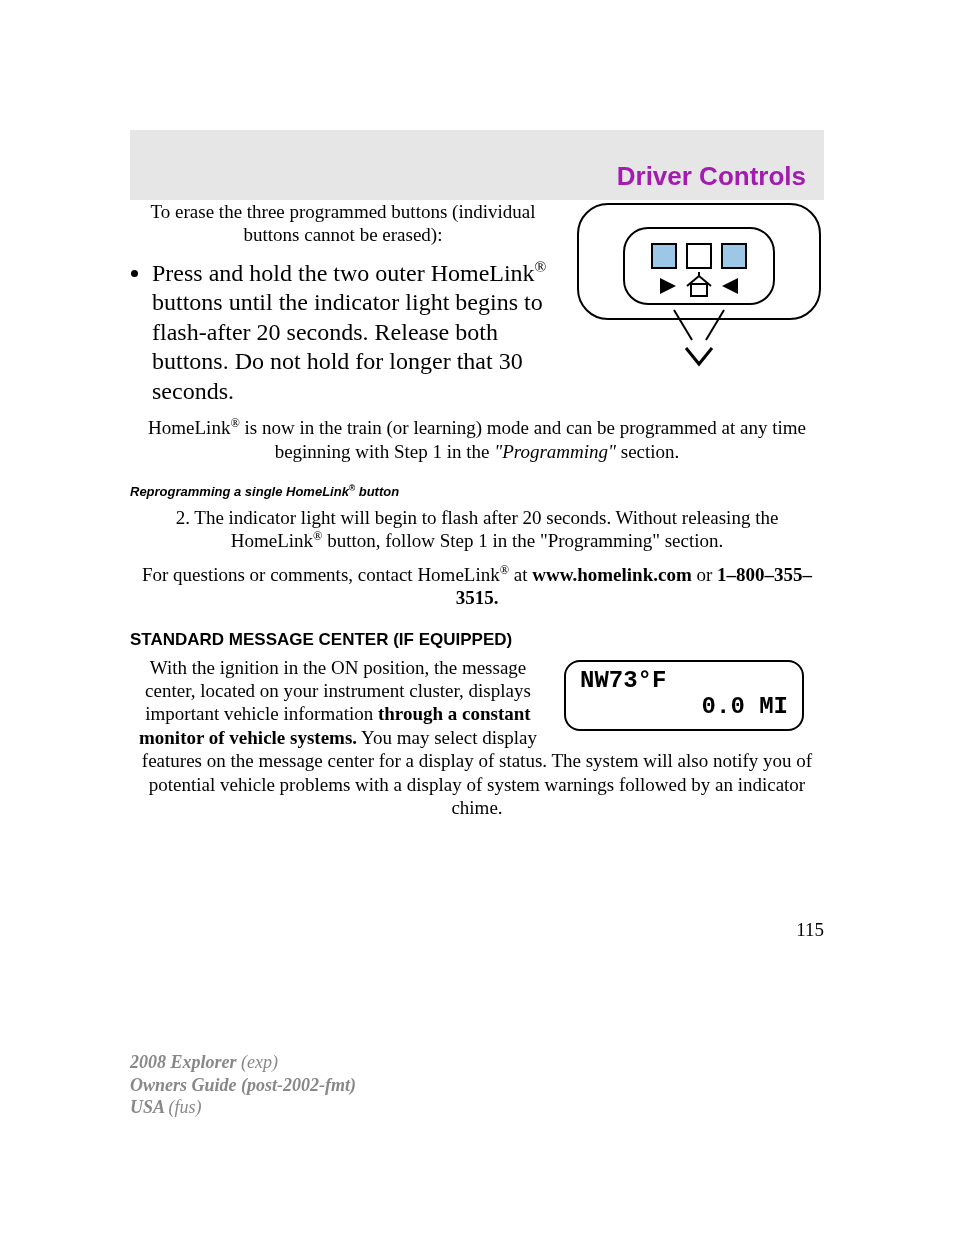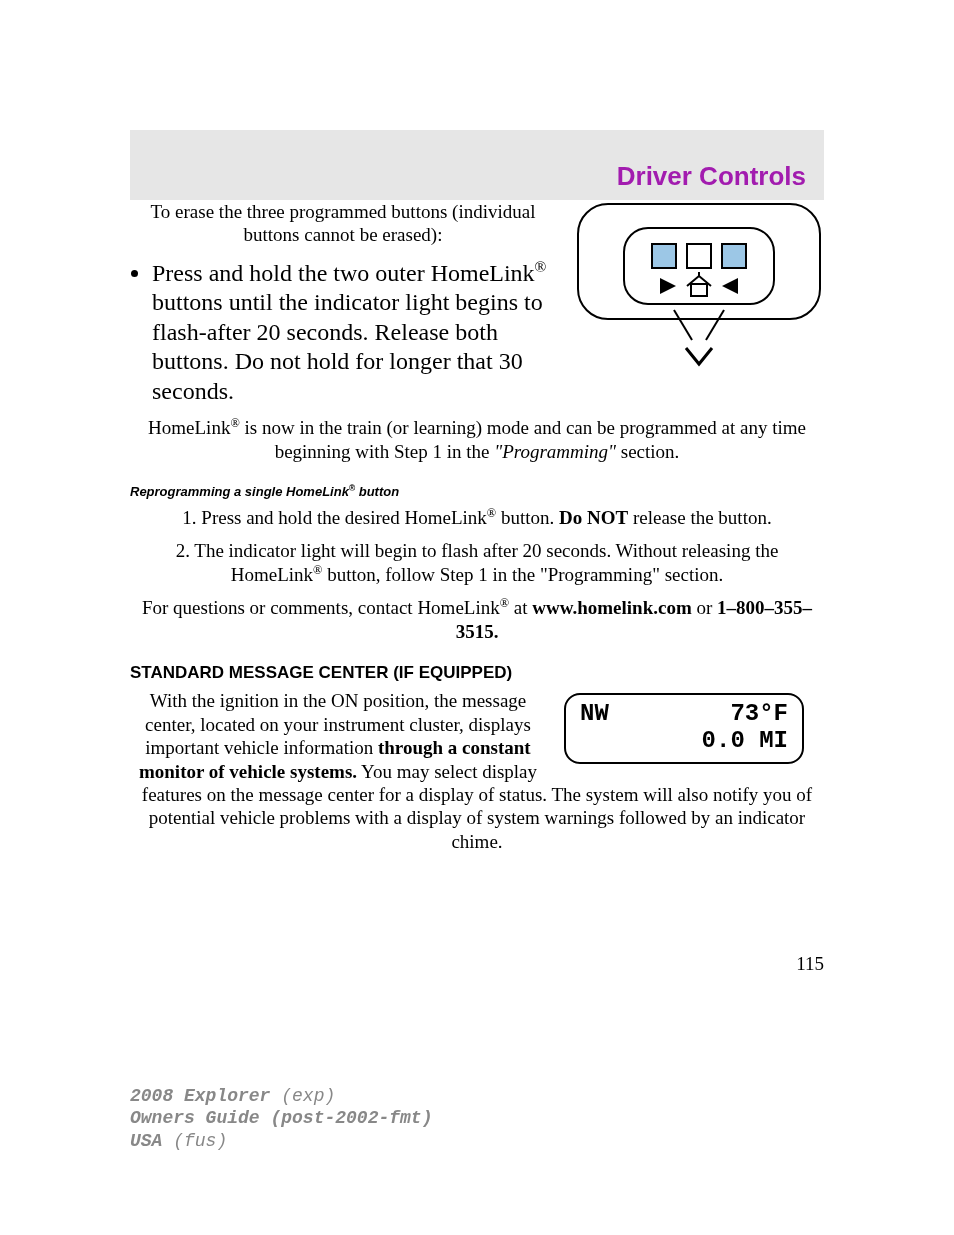--- a/index.html
+++ b/index.html
@@ -70,40 +70,40 @@
   .bold { font-weight: bold; }
   .italic { font-style: italic; }
   .reg { font-size: 0.65em; vertical-align: super; }
   .page-number {
     text-align: right;
     font-size: 19px;
     margin-top: 90px;
   }
   .footer {
     margin-top: 110px;
-    font-family: Liberation Mono, monospace;
+    font-family: Liberation Serif, serif;
     font-size: 18px;
     font-style: italic;
     color: #888;
     line-height: 1.25;
   }
   .footer .fb { font-weight: bold; }
   
   .mc-display {
     width: 240px;
     border: 2px solid #000;
     border-radius: 16px;
     padding: 6px 14px 8px 14px;
     box-sizing: border-box;
     font-family: "Courier New", monospace;
     font-size: 24px;
     font-weight: bold;
     line-height: 1.1;
   }
-  .mc-row1 { display: flex; justify-content: space-between; }
+  .mc-row1 { display: flex; }
   .mc-row2 { text-align: right; }
 </style>
 </head>
 <body>
 
 <div class="page">
 
   <div class="header-band">
     <span class="header-title">Driver Controls</span>
   </div>
@@ -150,23 +150,20 @@
 
   <p class="body-text">
     <span>HomeLink</span><span class="reg">®</span><span> is now in the train (or learning) mode and can be programmed at any time beginning with Step 1 in the </span><span class="italic">"Programming"</span><span> section.</span>
   </p>
 
   <div class="section-heading-italic">
     <span>Reprogramming a single HomeLink</span><span class="reg" style="font-style:normal">®</span><span> button</span>
   </div>
 
 
-  <p class="body-text">
-    <span>1. Press and hold the desired HomeLink</span><span class="reg">®</span><span> button. </span><span class="bold">Do NOT</span><span> release the button.</span>
-  </p>
 
   <p class="body-text">
     <span>2. The indicator light will begin to flash after 20 seconds. Without releasing the HomeLink</span><span class="reg">®</span><span> button, follow Step 1 in the "Programming" section.</span>
   </p>
 
   <p class="body-text">
     <span>For questions or comments, contact HomeLink</span><span class="reg">®</span><span> at </span><span class="bold">www.homelink.com</span><span> or </span><span class="bold">1–800–355–3515.</span>
   </p>
 
   <div class="section-heading">STANDARD MESSAGE CENTER (IF EQUIPPED)</div>

